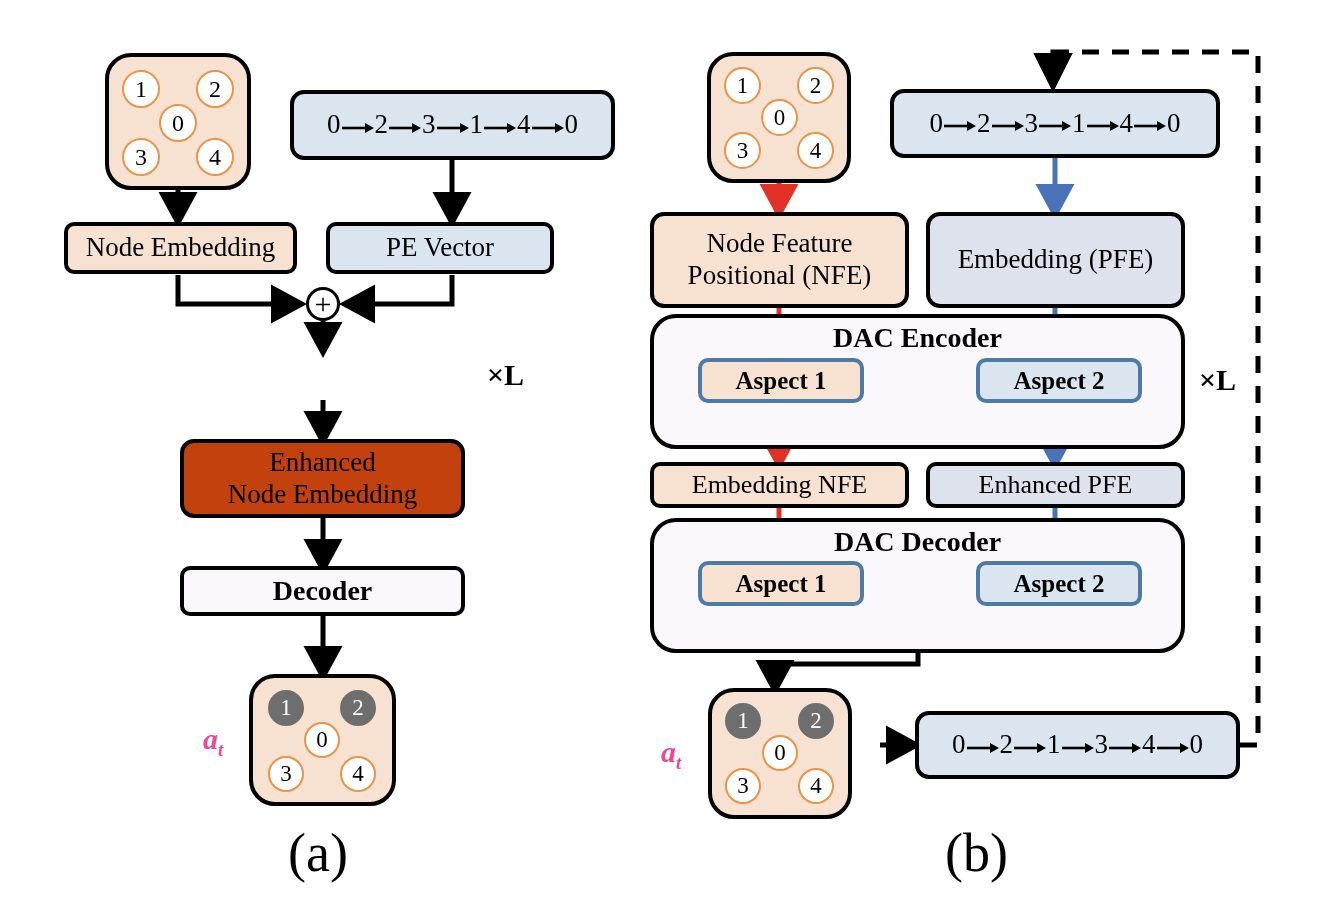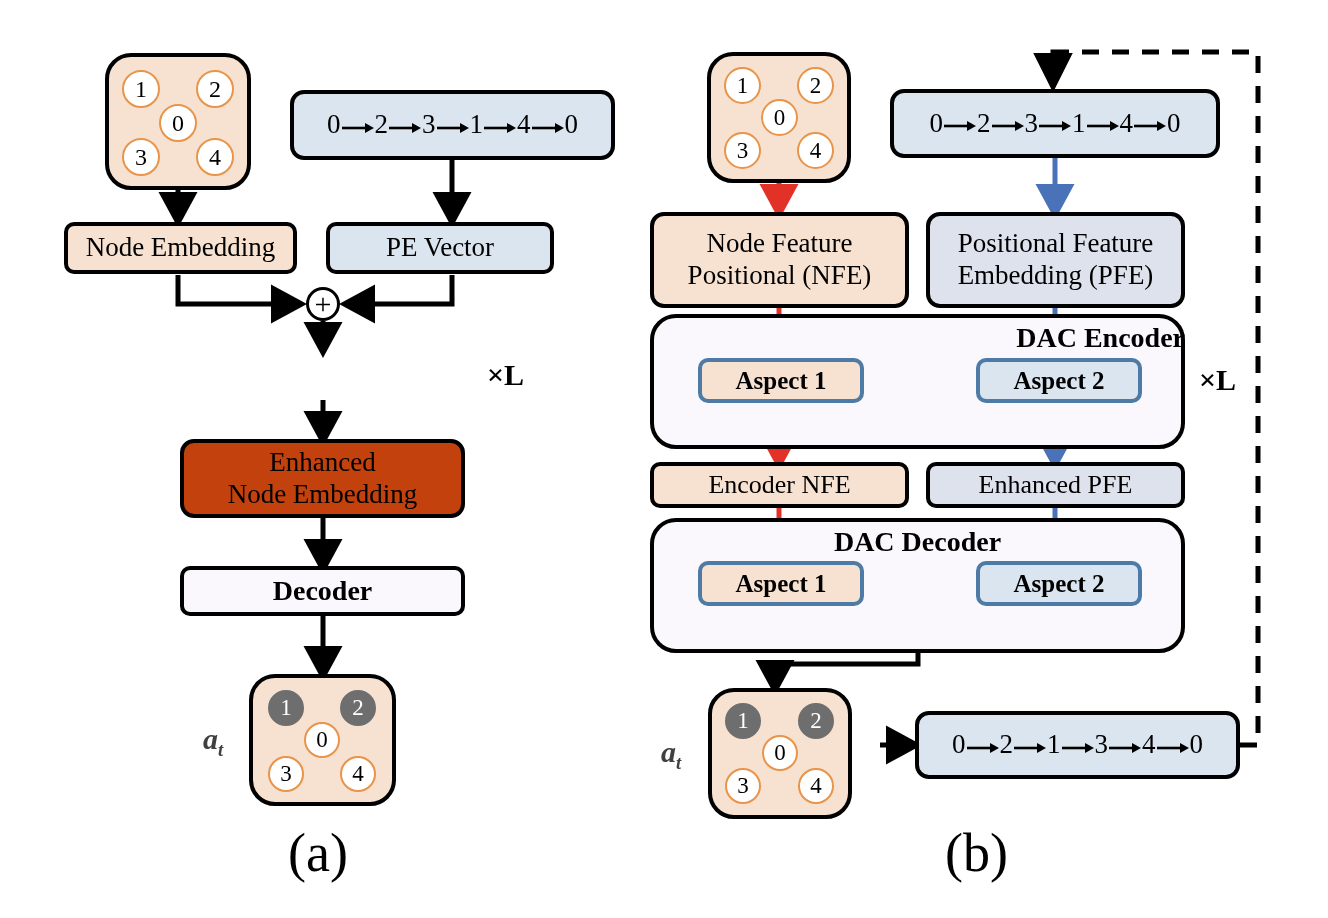--- a/index.html
+++ b/index.html
@@ -96,21 +96,21 @@
     font-style: normal;
     font-size: 30px;
     color: #000;
     white-space: nowrap;
   }
   .at-label {
     position: absolute;
     font-weight: bold;
     font-style: italic;
     font-size: 30px;
-    color: #404040;
+    color: #ec4899;
   }
   .at-label sub { font-size: 0.62em; font-style: italic; }
   svg.wires {
     position: absolute;
     left: 0; top: 0;
     width: 1328px; height: 918px;
     pointer-events: none;
   }
 </style>
 </head>
@@ -390,40 +390,39 @@
     </span>
     <span>0</span>
   </div>
 
   <div class="box peach rounded-md" style="left:650px; top:212px; width:259px; height:96px; font-size:27px; flex-direction:column;">
     <span>Node Feature</span>
     <span>Positional (NFE)</span>
   </div>
 
   <div class="box blue2 rounded-md" style="left:926px; top:212px; width:259px; height:96px; font-size:27px; flex-direction:column;">
-    <span>Positional Feature</span>
     <span>Embedding (PFE)</span>
   </div>
 
   <div class="box lav rounded-lg" style="left:650px; top:314px; width:535px; height:135px; display:block;"></div>
-  <div class="lbl bold" style="left:650px; top:322px; width:535px; text-align:right; font-size:28px;">
+  <div class="lbl bold" style="left:650px; top:322px; width:535px; text-align:center; font-size:28px;">
     <span>DAC Encoder</span>
   </div>
   <div class="box peach rounded-sm bold" style="left:698px; top:358px; width:166px; height:45px; border:4px solid #4d7ba6; font-size:25px;">
     <span>Aspect 1</span>
   </div>
   <div class="box blue rounded-sm bold" style="left:976px; top:358px; width:166px; height:45px; border:4px solid #4d7ba6; font-size:25px;">
     <span>Aspect 2</span>
   </div>
   <div class="mult" style="left:1199px; top:363px;">
     <span>×L</span>
   </div>
 
   <div class="box peach rounded-sm" style="left:650px; top:462px; width:259px; height:46px; font-size:26px;">
-    <span>Encoder NFE</span>
+    <span>Embedding NFE</span>
   </div>
   <div class="box blue2 rounded-sm" style="left:926px; top:462px; width:259px; height:46px; font-size:26px;">
     <span>Enhanced PFE</span>
   </div>
 
   <div class="box lav rounded-lg" style="left:650px; top:518px; width:535px; height:135px; display:block;"></div>
   <div class="lbl bold" style="left:650px; top:526px; width:535px; text-align:center; font-size:28px;">
     <span>DAC Decoder</span>
   </div>
   <div class="box peach rounded-sm bold" style="left:698px; top:561px; width:166px; height:45px; border:4px solid #4d7ba6; font-size:25px;">

